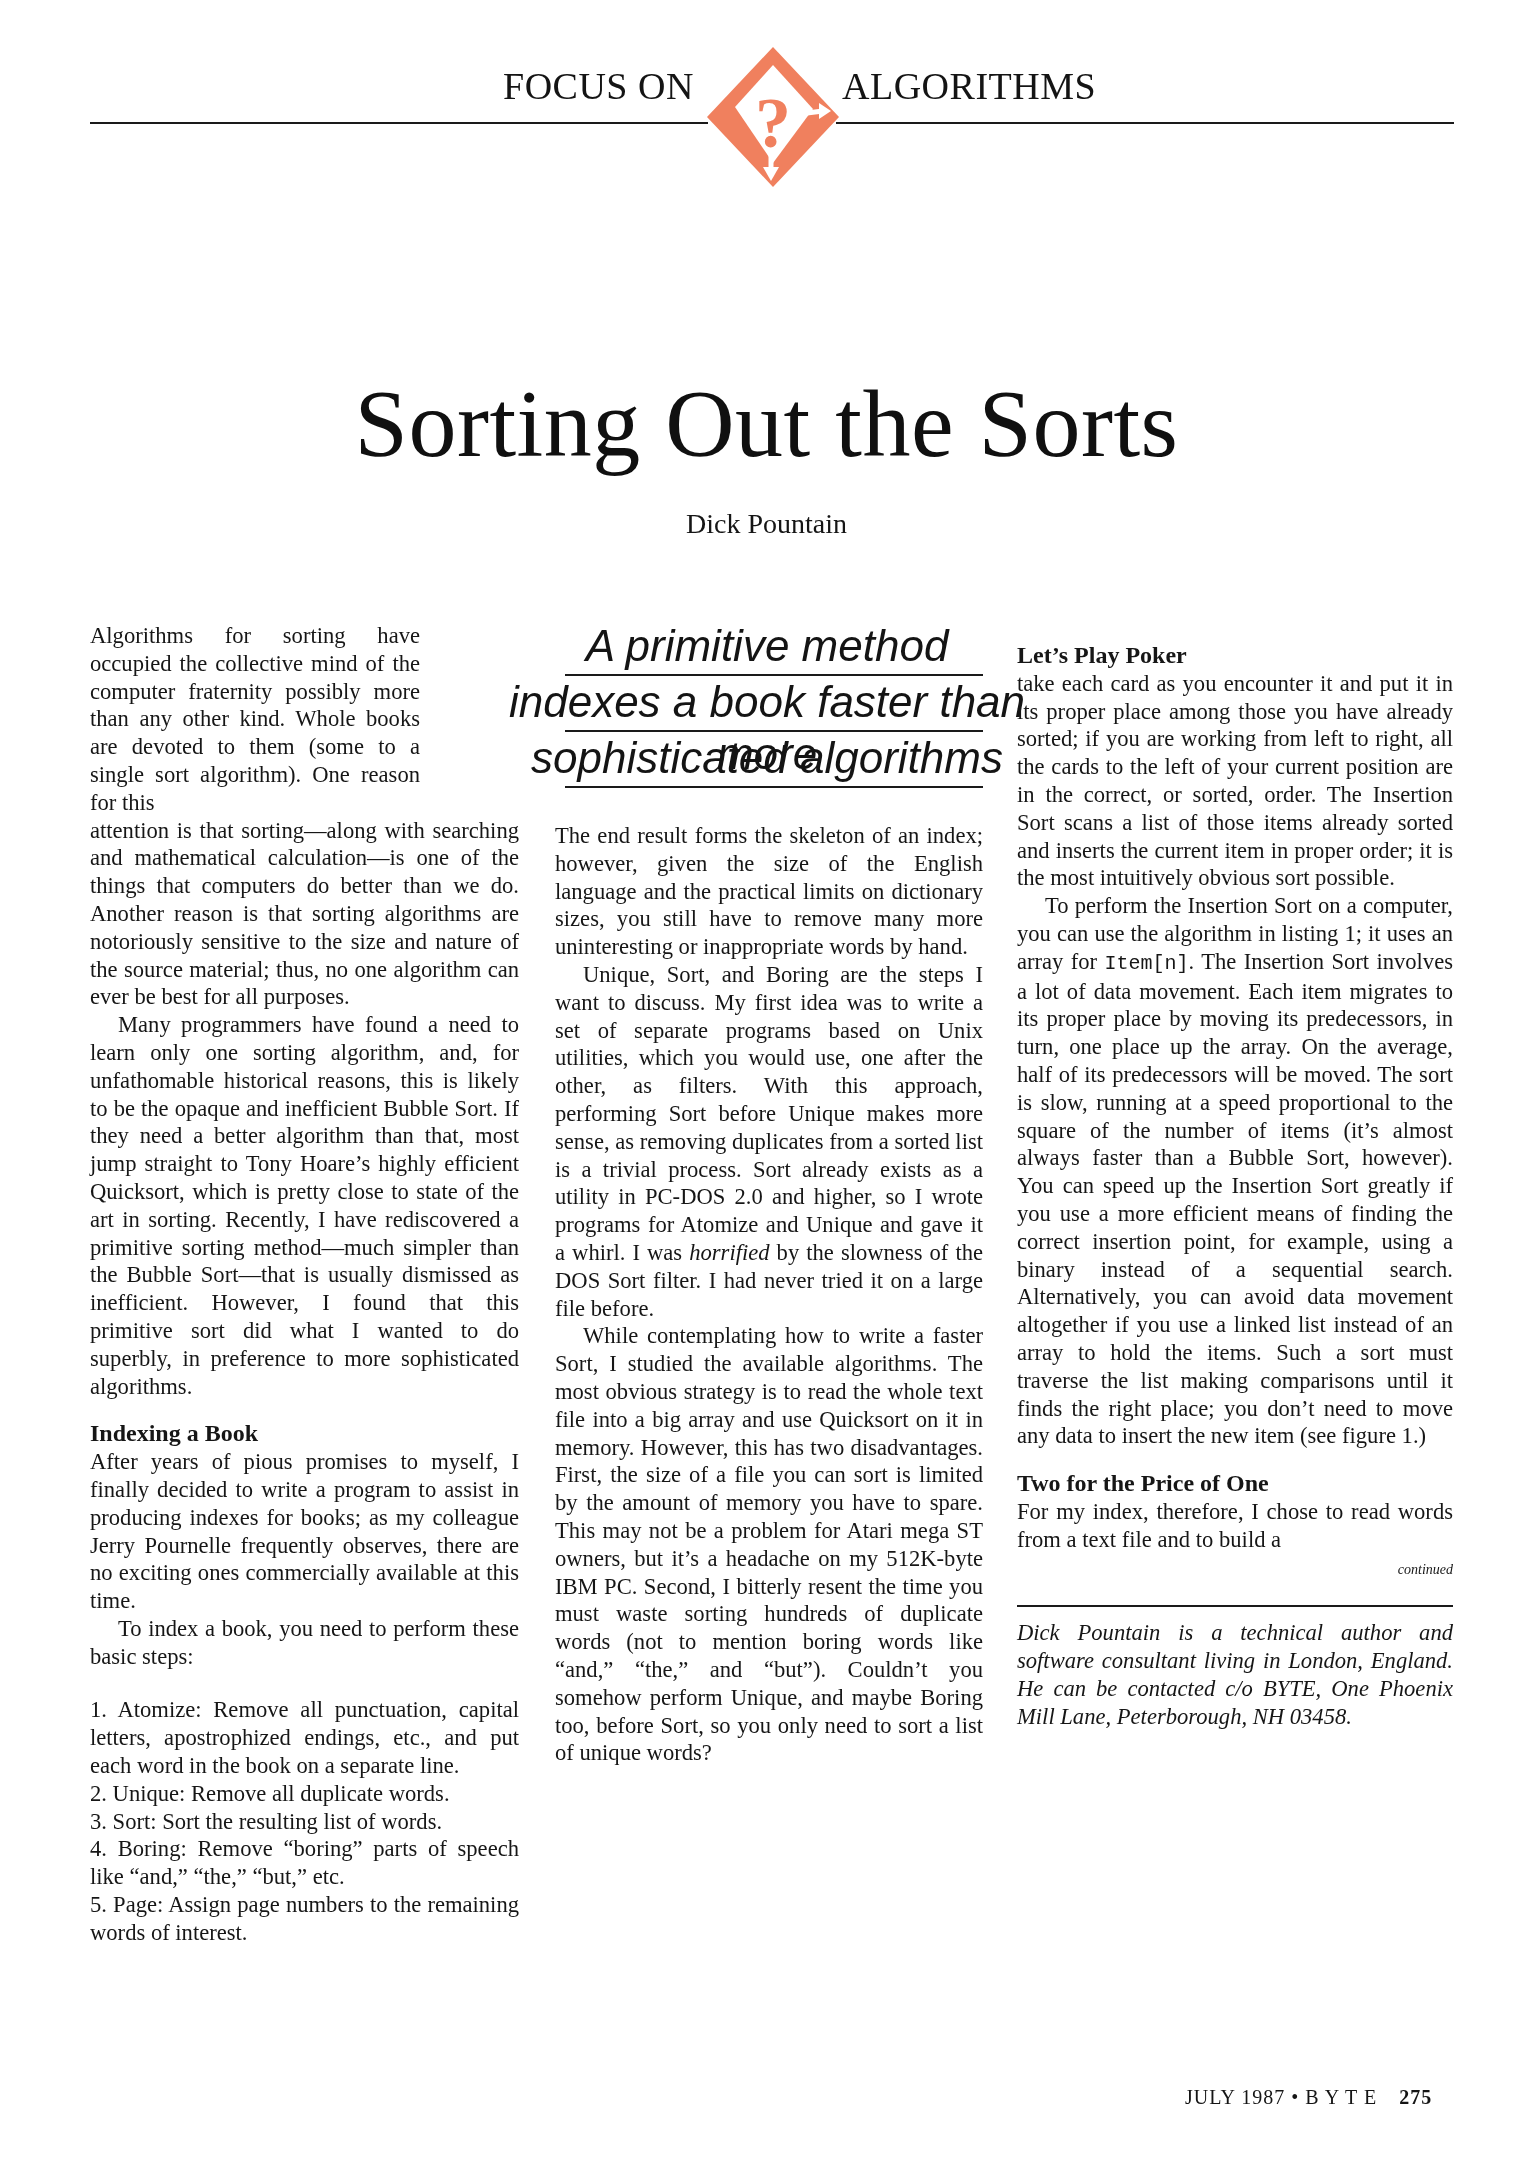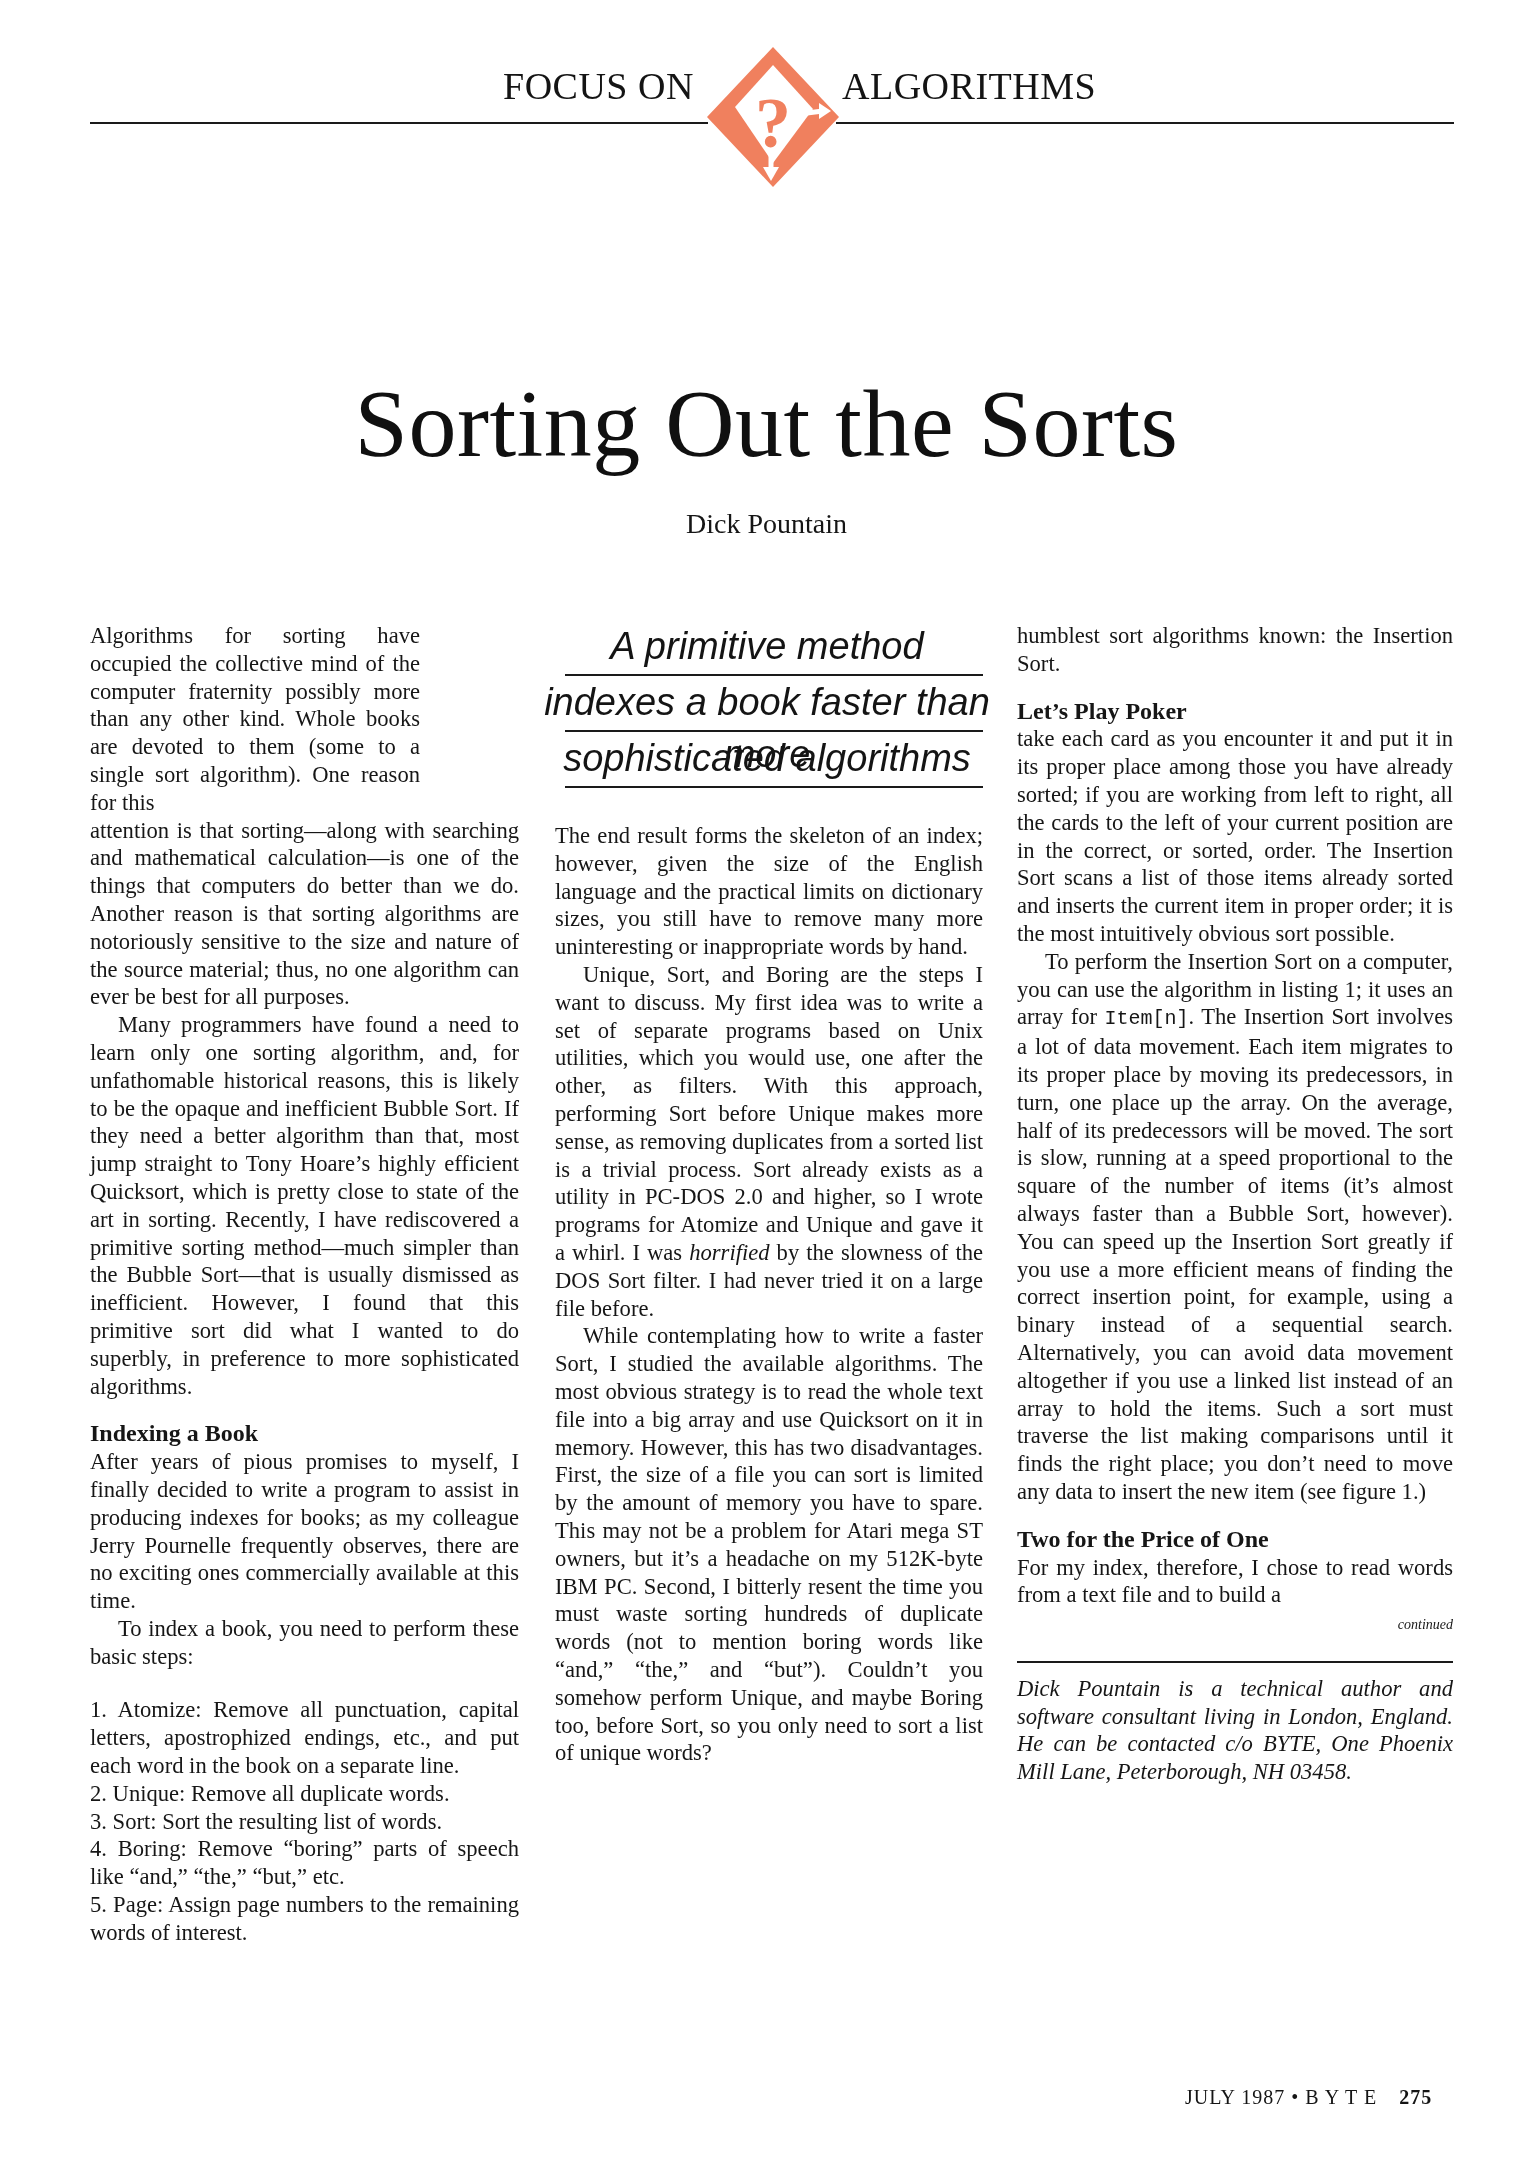--- a/index.html
+++ b/index.html
@@ -17,21 +17,21 @@
   .col p { margin:0; }
   .indent { text-indent:28px; }
   .col1 { left:90px; top:622px; width:429px; }
   .col2 { left:555px; top:822px; width:428px; }
   .col3 { left:1017px; top:622px; width:436px; }
   .narrow-left { width:330px; }
   .narrow-right { margin-left:100px; }
   .subhead { font-weight:bold; font-size:24px; margin-top:20px !important; }
   .list { margin-top:26px !important; }
   .pull { position:absolute; left:497px; top:620px; width:540px; text-align:center;
-          font-family:"Liberation Sans", "DejaVu Sans", sans-serif; font-style:italic; font-size:38px; color:#141414; }
+          font-family:"Liberation Sans", "DejaVu Sans", sans-serif; font-style:italic; font-size:44px; color:#141414; }
   .pull-line { height:56px; line-height:52px; position:relative; }
   .pull-line .rule { position:absolute; left:68px; right:54px; bottom:0; height:2px; background:#1a1a1a; }
   .continued { text-align:right !important; font-style:italic; font-size:14px; margin-top:2px !important; }
   .bio-rule { height:2px; background:#1a1a1a; margin:22px 0 12px 0; }
   .bio { font-style:italic; }
   .code { font-family:"Liberation Mono", "DejaVu Sans Mono", monospace; font-size:20px; }
   .footer { position:absolute; top:2086px; left:1185px; font-size:20px; color:#151515; letter-spacing:1px; }
   .footer .page { font-weight:bold; margin-left:22px; }
 </style>
 </head>
@@ -74,21 +74,20 @@
   <p>5. Page: Assign page numbers to the remaining words of interest.</p>
 </div>
 
 <div class="col col2">
   <p>The end result forms the skeleton of an index; however, given the size of the English language and the practical limits on dictionary sizes, you still have to remove many more uninteresting or inappropriate words by hand.</p>
   <p class="indent"><span>Unique, Sort, and Boring are the steps I want to discuss. My first idea was to write a set of separate programs based on Unix utilities, which you would use, one after the other, as filters. With this approach, performing Sort before Unique makes more sense, as removing duplicates from a sorted list is a trivial process. Sort already exists as a utility in PC-DOS 2.0 and higher, so I wrote programs for Atomize and Unique and gave it a whirl. I was</span> <em>horrified</em> <span>by the slowness of the DOS Sort filter. I had never tried it on a large file before.</span></p>
   <p class="indent">While contemplating how to write a faster Sort, I studied the available algorithms. The most obvious strategy is to read the whole text file into a big array and use Quicksort on it in memory. However, this has two disadvantages. First, the size of a file you can sort is limited by the amount of memory you have to spare. This may not be a problem for Atari mega ST owners, but it’s a headache on my 512K-byte IBM PC. Second, I bitterly resent the time you must waste sorting hundreds of duplicate words (not to mention boring words like “and,” “the,” and “but”). Couldn’t you somehow perform Unique, and maybe Boring too, before Sort, so you only need to sort a list of unique words?</p>
 </div>
 
 <div class="col col3">
-  <p class="narrow-right">humblest sort algorithms known: the Insertion Sort.</p>
   <p class="subhead narrow-right">Let’s Play Poker</p>
   <p>take each card as you encounter it and put it in its proper place among those you have already sorted; if you are working from left to right, all the cards to the left of your current position are in the correct, or sorted, order. The Insertion Sort scans a list of those items already sorted and inserts the current item in proper order; it is the most intuitively obvious sort possible.</p>
   <p class="indent"><span>To perform the Insertion Sort on a computer, you can use the algorithm in listing 1; it uses an array for</span> <span class="code">Item[n]</span><span>. The Insertion Sort involves a lot of data movement. Each item migrates to its proper place by moving its predecessors, in turn, one place up the array. On the average, half of its predecessors will be moved. The sort is slow, running at a speed proportional to the square of the number of items (it’s almost always faster than a Bubble Sort, however). You can speed up the Insertion Sort greatly if you use a more efficient means of finding the correct insertion point, for example, using a binary instead of a sequential search. Alternatively, you can avoid data movement altogether if you use a linked list instead of an array to hold the items. Such a sort must traverse the list making comparisons until it finds the right place; you don’t need to move any data to insert the new item (see figure 1.)</span></p>
   <p class="subhead">Two for the Price of One</p>
   <p>For my index, therefore, I chose to read words from a text file and to build a</p>
   <p class="continued">continued</p>
   <div class="bio-rule"></div>
   <p class="bio">Dick Pountain is a technical author and software consultant living in London, England. He can be contacted c/o BYTE, One Phoenix Mill Lane, Peterborough, NH 03458.</p>
 </div>
 

